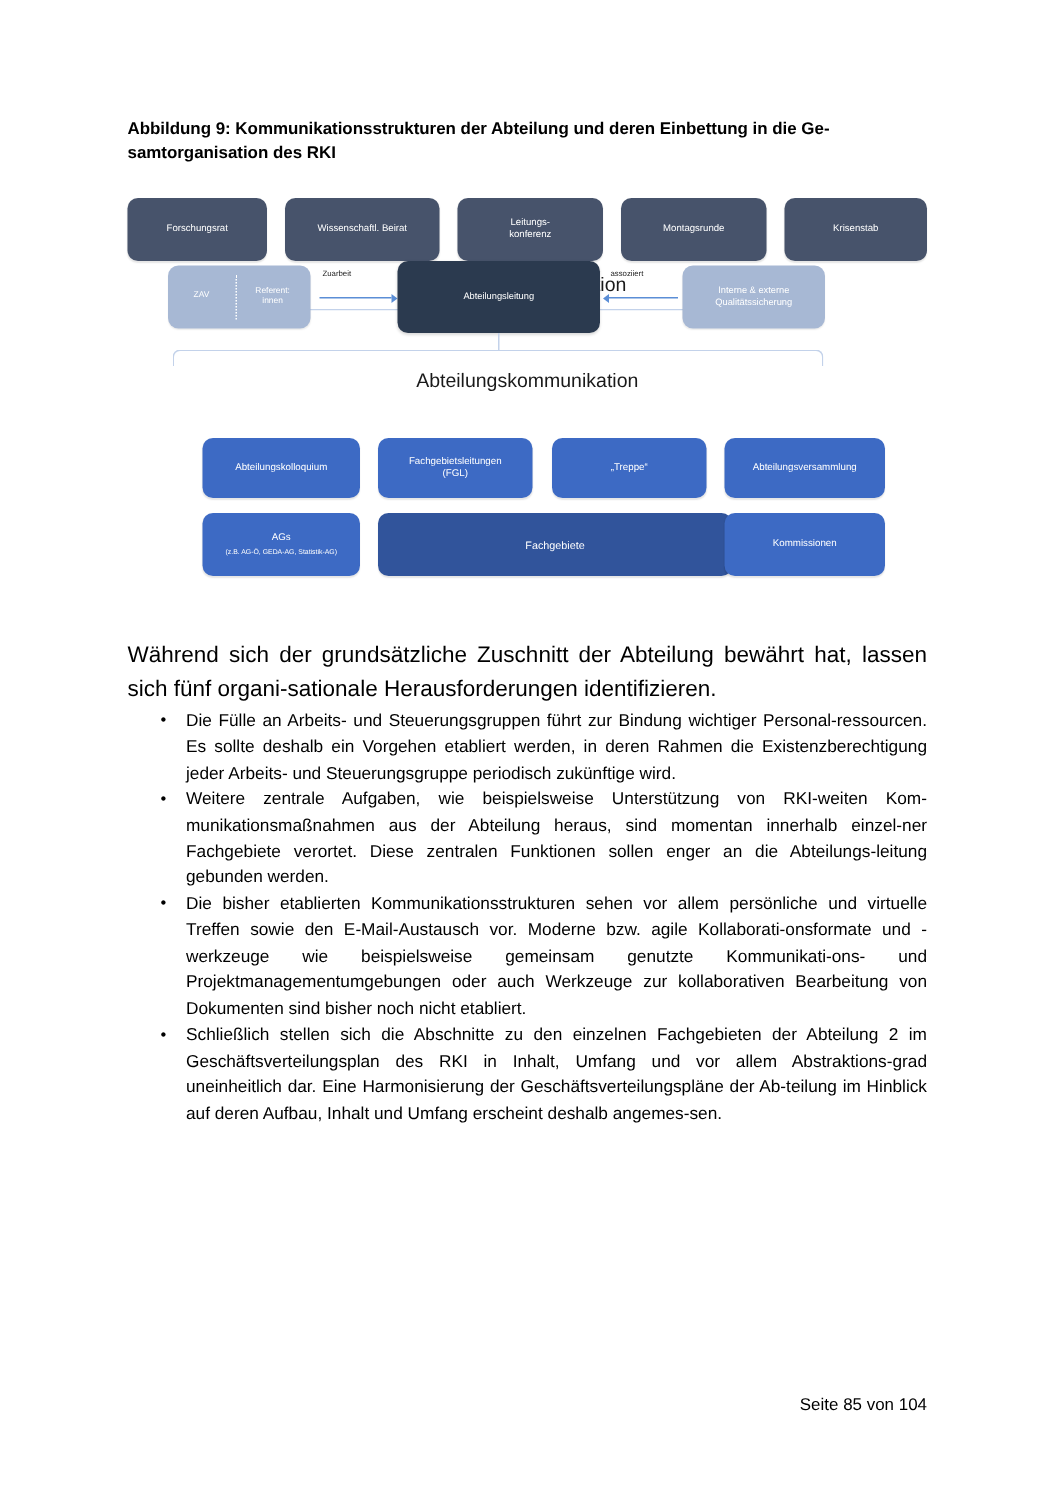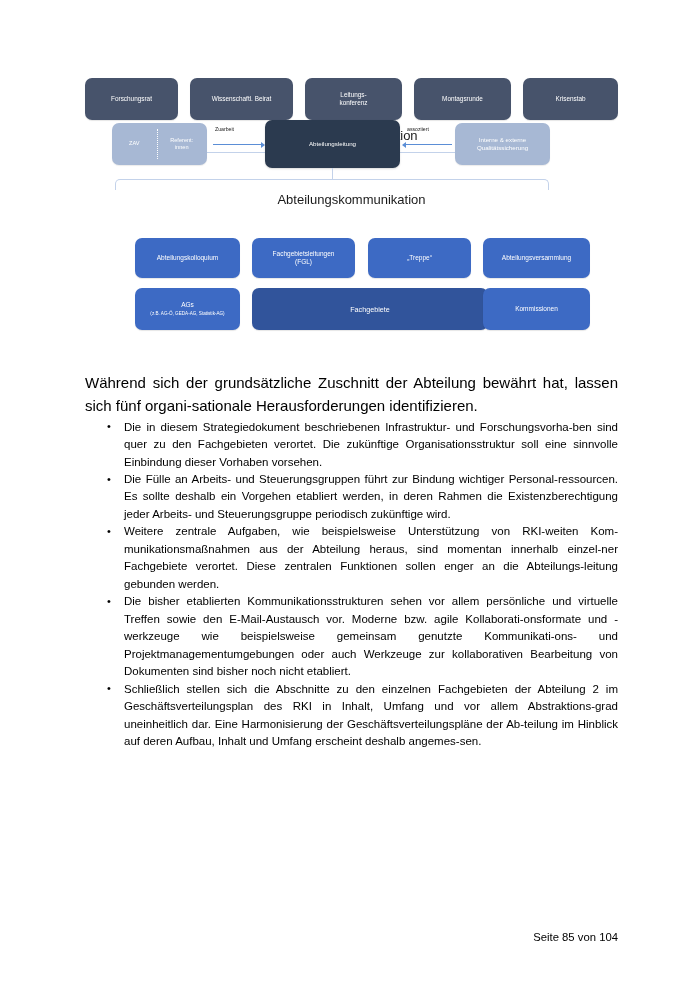--- a/index.html
+++ b/index.html
@@ -219,20 +219,21 @@
     color: #000;
     text-align: right;
   }
 </style>
 </head>
 <body>
 
 <div class="page">
   <div class="content">
 
+    <p class="caption">Abbildung 9: Kommunikationsstrukturen der Abteilung und deren Einbettung in die Ge-samtorganisation des RKI</p>
 
     <div class="figure">
 
       <div class="top-row">
         <div class="fbox" style="left:0px;width:93px;">
           <span>Forschungsrat</span>
         </div>
         <div class="fbox" style="left:105px;width:103px;">
           <span>Wissenschaftl. Beirat</span>
         </div>
@@ -313,21 +314,20 @@
         <div class="fbox" style="left:398px;width:107px;">
           <span>Kommissionen</span>
         </div>
       </div>
 
     </div>
 
     <p class="para">Während sich der grundsätzliche Zuschnitt der Abteilung bewährt hat, lassen sich fünf organi-sationale Herausforderungen identifizieren.</p>
 
     <ul class="bullets">
-      <li>Die in diesem Strategiedokument beschriebenen Infrastruktur- und Forschungsvorha-ben sind quer zu den Fachgebieten verortet. Die zukünftige Organisationsstruktur soll eine sinnvolle Einbindung dieser Vorhaben vorsehen.</li>
       <li>Die Fülle an Arbeits- und Steuerungsgruppen führt zur Bindung wichtiger Personal-ressourcen. Es sollte deshalb ein Vorgehen etabliert werden, in deren Rahmen die Existenzberechtigung jeder Arbeits- und Steuerungsgruppe periodisch zukünftige wird.</li>
       <li>Weitere zentrale Aufgaben, wie beispielsweise Unterstützung von RKI-weiten Kom-munikationsmaßnahmen aus der Abteilung heraus, sind momentan innerhalb einzel-ner Fachgebiete verortet. Diese zentralen Funktionen sollen enger an die Abteilungs-leitung gebunden werden.</li>
       <li>Die bisher etablierten Kommunikationsstrukturen sehen vor allem persönliche und virtuelle Treffen sowie den E-Mail-Austausch vor. Moderne bzw. agile Kollaborati-onsformate und -werkzeuge wie beispielsweise gemeinsam genutzte Kommunikati-ons- und Projektmanagementumgebungen oder auch Werkzeuge zur kollaborativen Bearbeitung von Dokumenten sind bisher noch nicht etabliert.</li>
       <li>Schließlich stellen sich die Abschnitte zu den einzelnen Fachgebieten der Abteilung 2 im Geschäftsverteilungsplan des RKI in Inhalt, Umfang und vor allem Abstraktions-grad uneinheitlich dar. Eine Harmonisierung der Geschäftsverteilungspläne der Ab-teilung im Hinblick auf deren Aufbau, Inhalt und Umfang erscheint deshalb angemes-sen.</li>
     </ul>
 
   </div>
 
   <div class="footer">Seite 85 von 104</div>
 </div>

